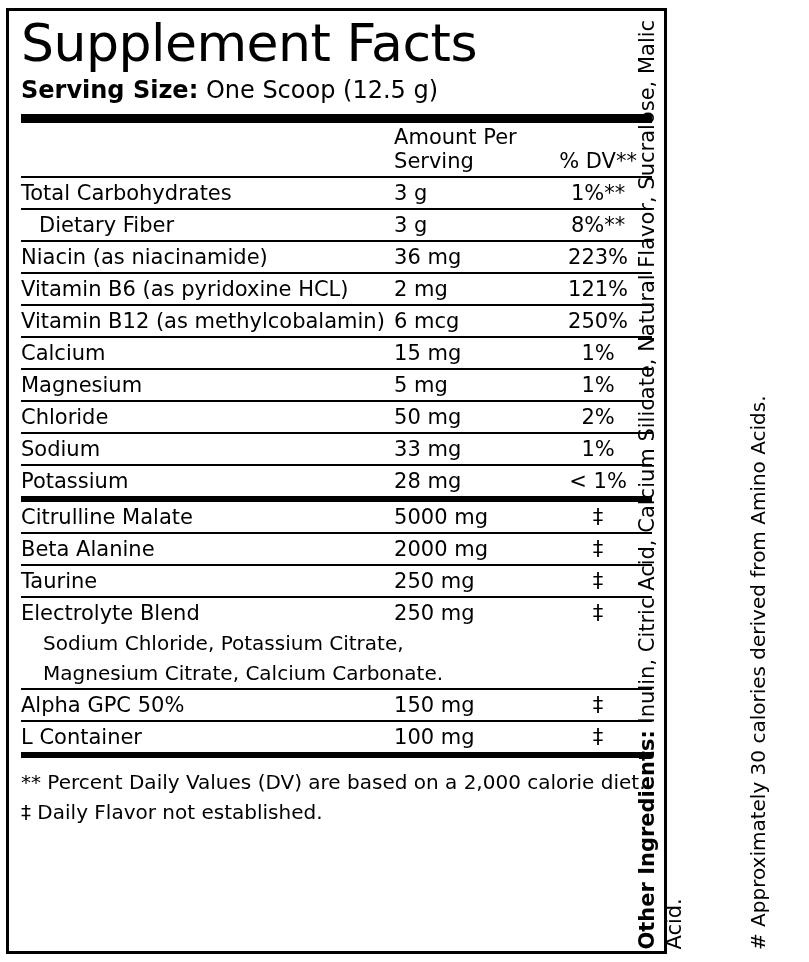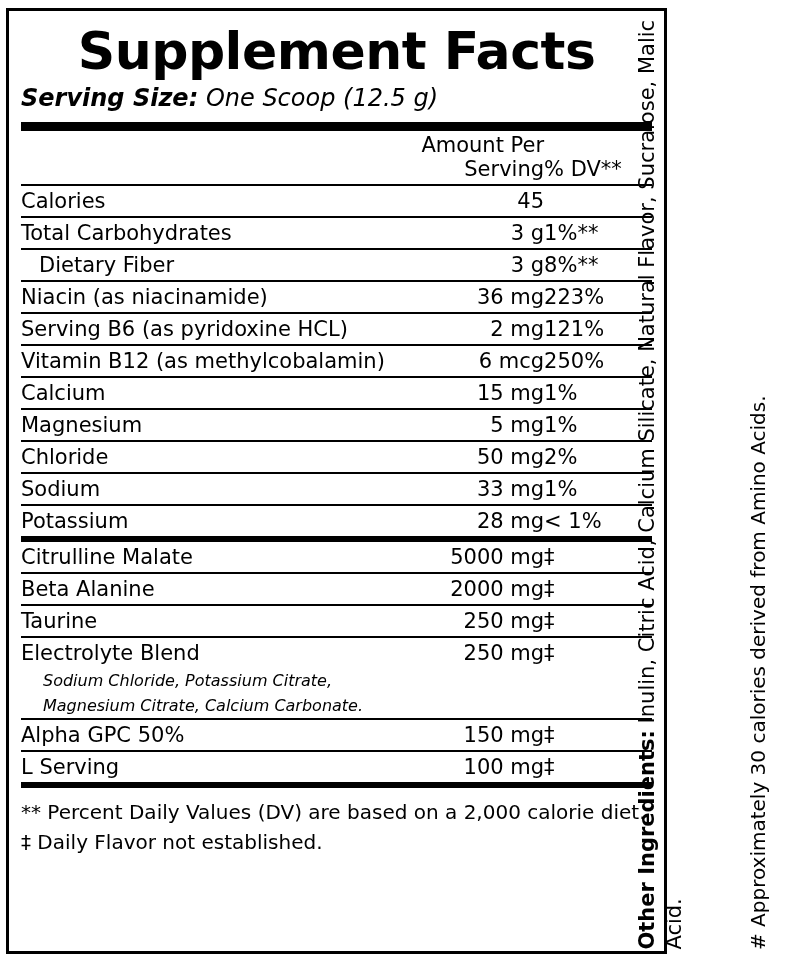--- a/index.html
+++ b/index.html
@@ -30,33 +30,31 @@
     height: 946px;
     border: 3px solid #000;
     background: #fff;
     padding: 6px 12px 8px 12px;
     display: flex;
     flex-direction: column;
   }
 
   .sf-title {
     font-size: 52px;
-    font-weight: bold;
+    font-weight: normal;
     line-height: 1.02;
     letter-spacing: -0.5px;
-    margin: 8px 0 4px 0;
-    white-space: nowrap;
-    text-align: center;
+    margin: 0 0 4px 0;
+    white-space: nowrap;
   }
 
   .serving-line {
     font-size: 24px;
     line-height: 1.35;
     white-space: nowrap;
-    font-style: italic;
   }
   .serving-line b { font-weight: bold; }
 
   .rule-thick {
     border-top: 9px solid #000;
     margin: 8px 0 0 0;
   }
   .rule-med {
     border-top: 6px solid #000;
   }
@@ -72,29 +70,28 @@
     vertical-align: bottom;
     border-bottom: 2px solid #000;
   }
   table.facts tr.no-rule td { border-bottom: none; }
   table.facts tr.top-head td {
     border-bottom: 2px solid #000;
     padding-top: 2px;
     padding-bottom: 3px;
   }
   td.nm { text-align: left; padding-left: 2px; }
-  td.amt { text-align: right; width: 150px; padding-right: 4px; }
-  td.dv { text-align: left; width: 108px; padding-right: 4px; }
+  td.amt { width: 150px; padding-right: 4px; }
+  td.dv { text-align: center; width: 108px; padding-right: 4px; }
 
   .indent-1 { padding-left: 18px !important; }
 
   .sub-ing {
-    font-size: 16px;
+    font-size: 20px;
     padding-left: 22px !important;
-    font-style: italic;
   }
 
   .footnotes {
     font-size: 20px;
     line-height: 1.35;
     margin-top: 8px;
   }
   .footnotes div { margin-top: 3px; }
 
   .spacer { flex: 1 1 auto; }
@@ -155,41 +152,36 @@
 
     <table class="facts">
       <tbody>
         <tr class="top-head">
           <td class="nm"></td>
           <td class="amt">Amount Per Serving</td>
           <td class="dv">% DV**</td>
         </tr>
 
         <tr>
-          <td class="nm">Calories</td>
-          <td class="amt">45</td>
-          <td class="dv"></td>
-        </tr>
-        <tr>
           <td class="nm">Total Carbohydrates</td>
           <td class="amt">3 g</td>
           <td class="dv">1%**</td>
         </tr>
         <tr>
           <td class="nm indent-1">Dietary Fiber</td>
           <td class="amt">3 g</td>
           <td class="dv">8%**</td>
         </tr>
         <tr>
           <td class="nm">Niacin (as niacinamide)</td>
           <td class="amt">36 mg</td>
           <td class="dv">223%</td>
         </tr>
         <tr>
-          <td class="nm">Serving B6 (as pyridoxine HCL)</td>
+          <td class="nm">Vitamin B6 (as pyridoxine HCL)</td>
           <td class="amt">2 mg</td>
           <td class="dv">121%</td>
         </tr>
         <tr>
           <td class="nm">Vitamin B12 (as methylcobalamin)</td>
           <td class="amt">6 mcg</td>
           <td class="dv">250%</td>
         </tr>
         <tr>
           <td class="nm">Calcium</td>
@@ -248,21 +240,21 @@
         </tr>
         <tr>
           <td class="sub-ing" colspan="3">Magnesium Citrate, Calcium Carbonate.</td>
         </tr>
         <tr>
           <td class="nm">Alpha GPC 50%</td>
           <td class="amt">150 mg</td>
           <td class="dv">‡</td>
         </tr>
         <tr class="no-rule">
-          <td class="nm">L Serving</td>
+          <td class="nm">L Container</td>
           <td class="amt">100 mg</td>
           <td class="dv">‡</td>
         </tr>
       </tbody>
     </table>
 
     <div class="rule-med"></div>
 
     <div class="footnotes">
       <div>** Percent Daily Values (DV) are based on a 2,000 calorie diet.</div>

